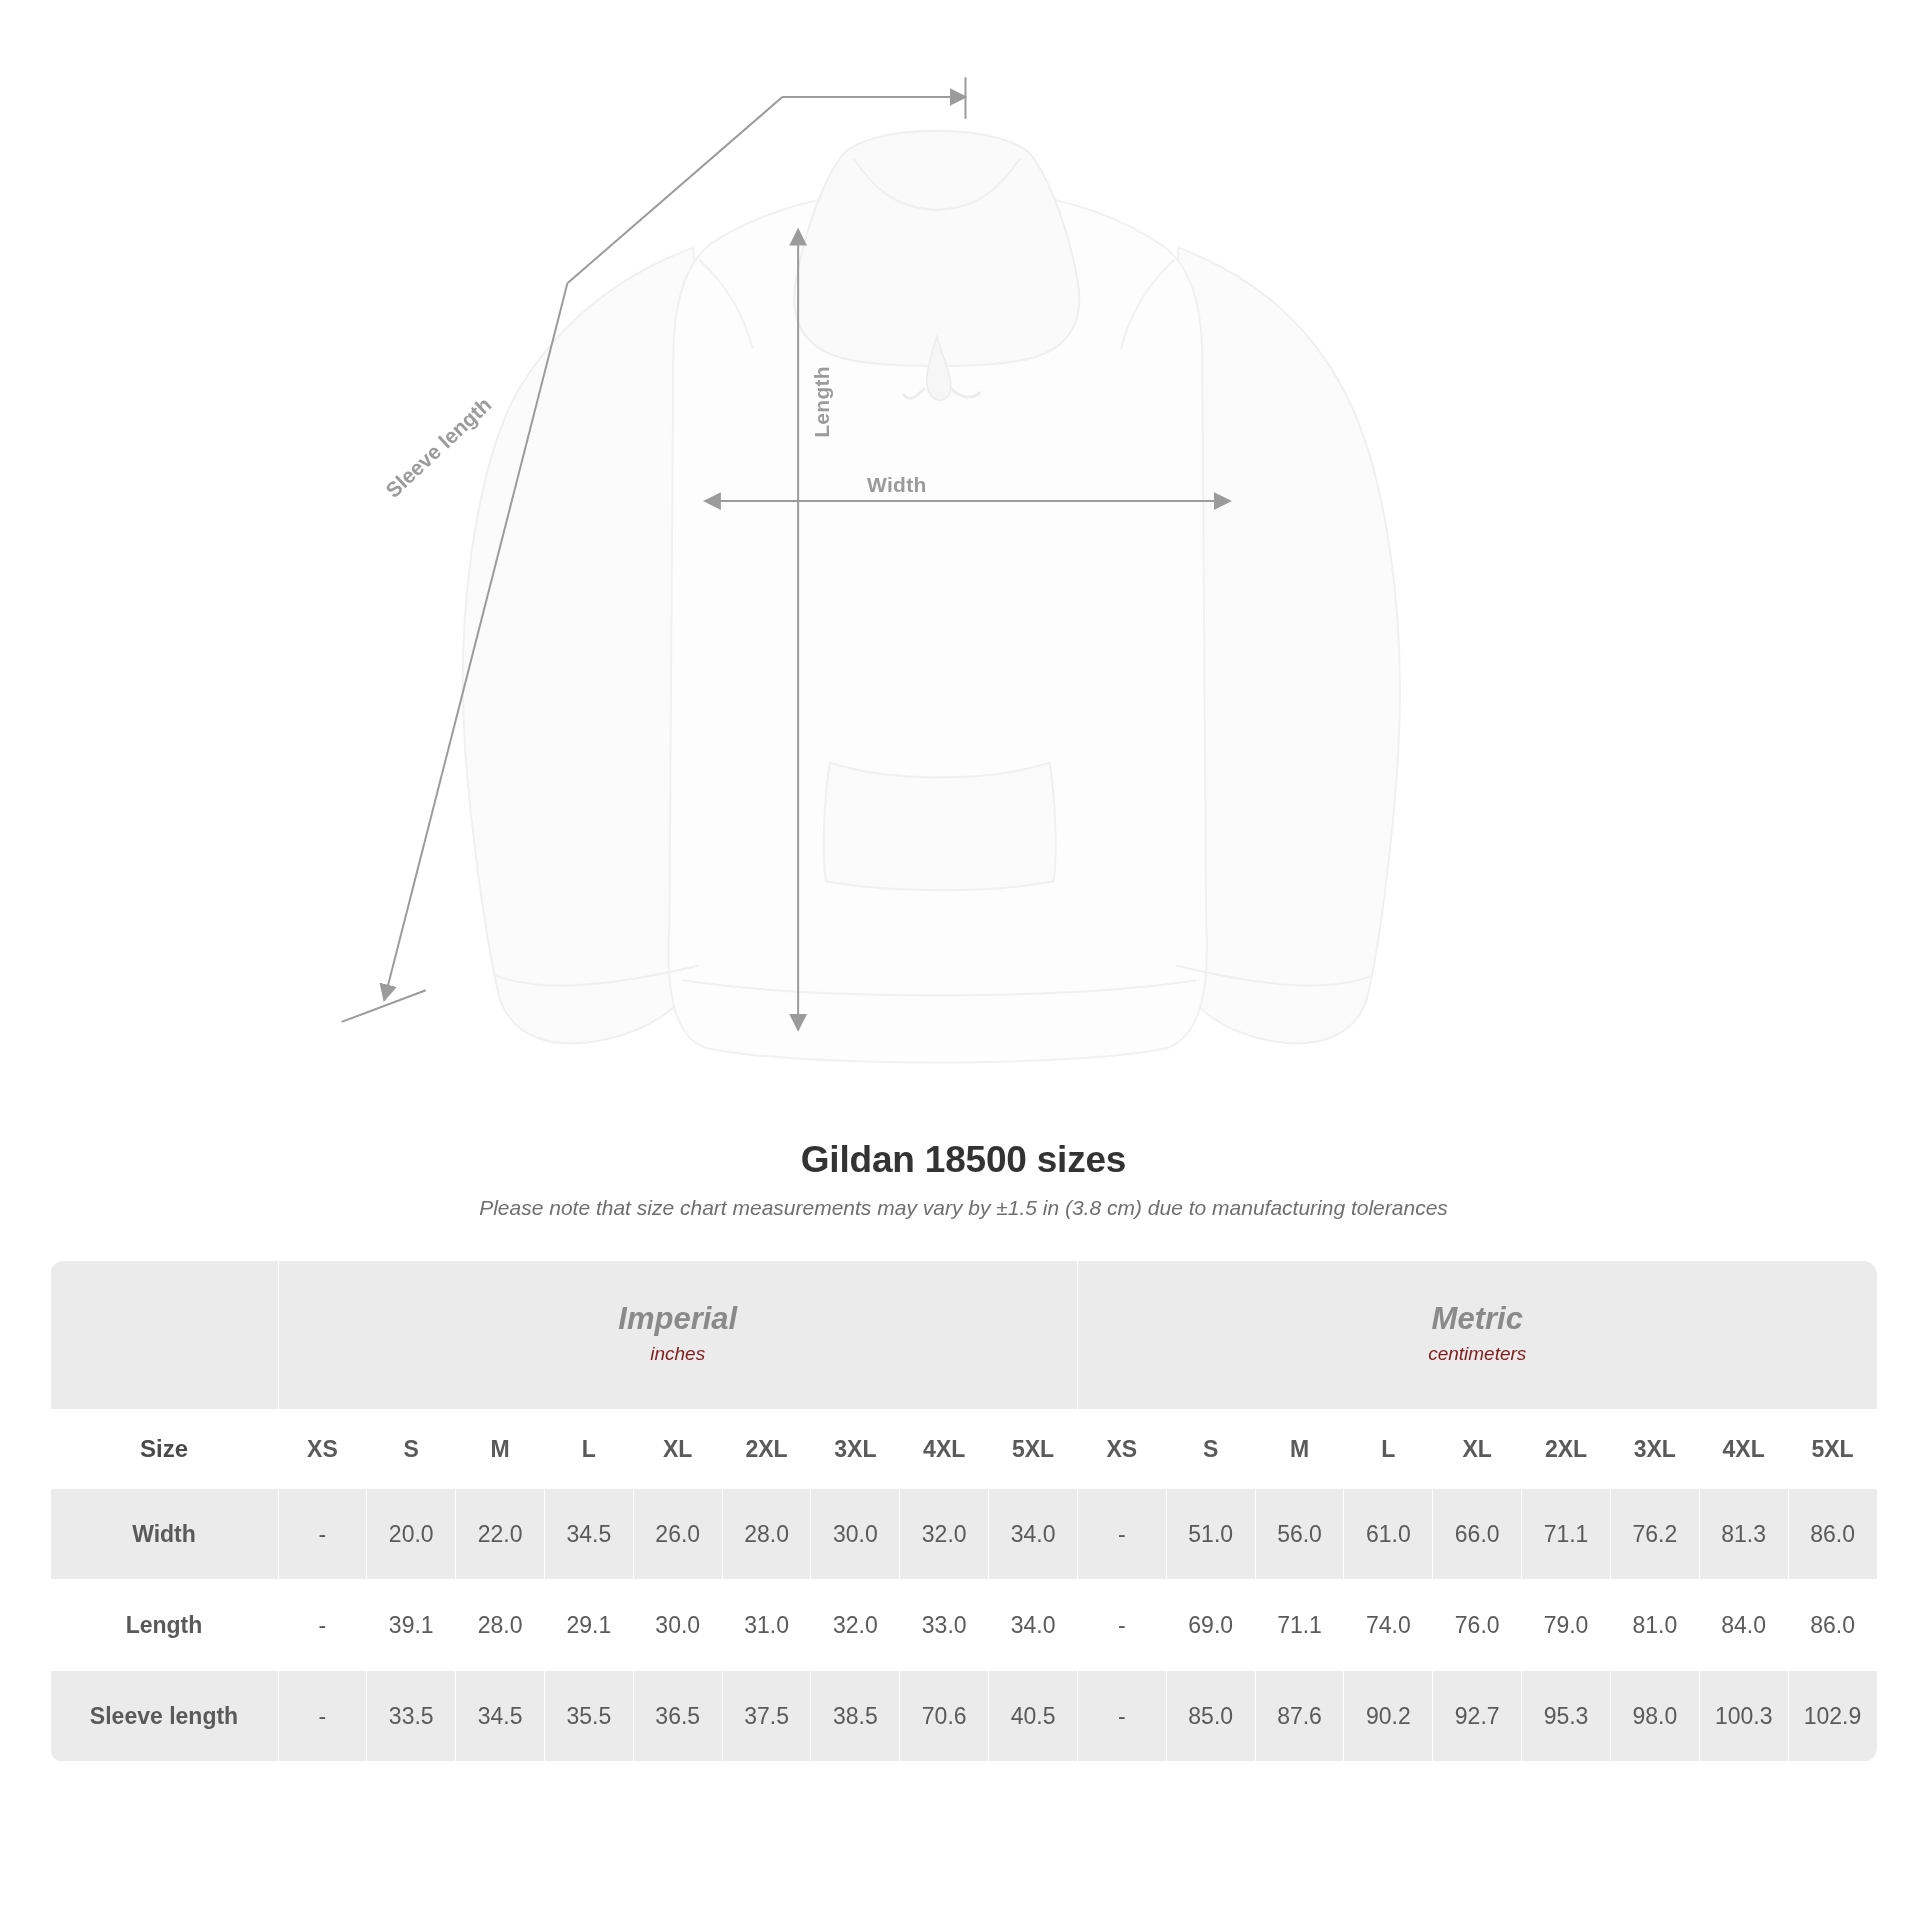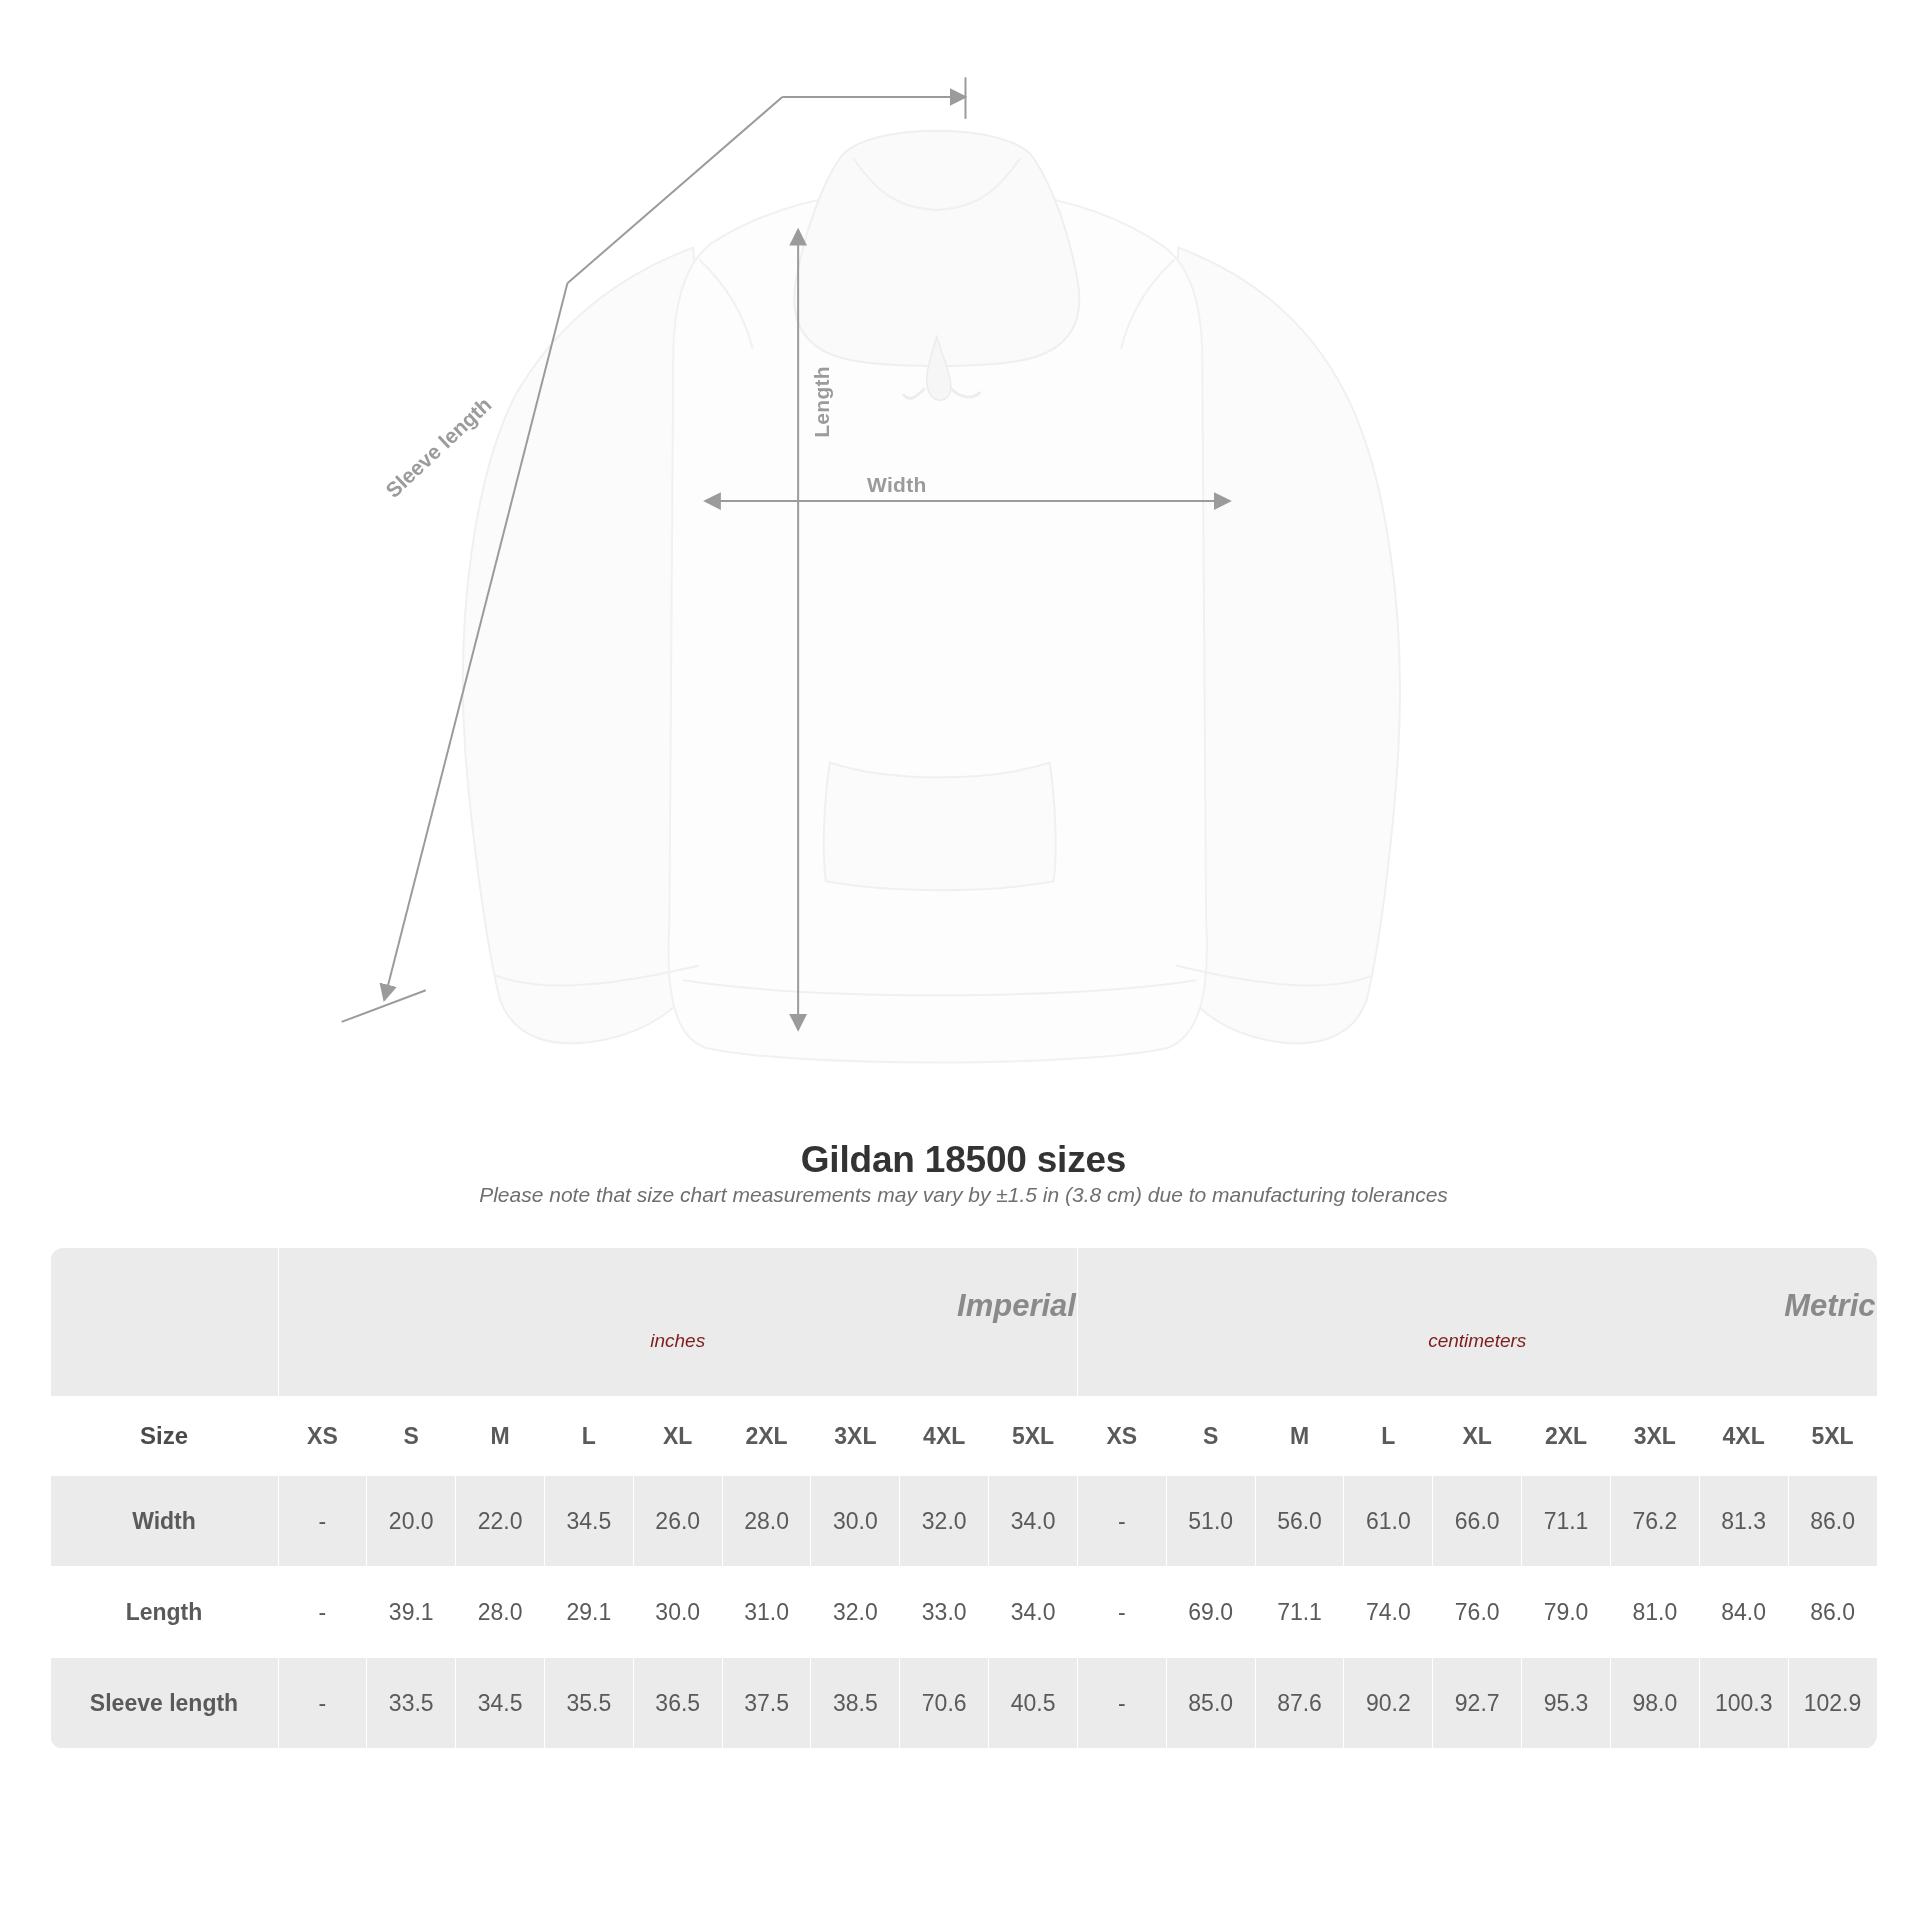--- a/index.html
+++ b/index.html
@@ -42,21 +42,21 @@
     font-size: 21px;
     font-weight: bold;
   }
 
   
   .title-block { text-align: center; margin-top: 20px; }
   .chart-title {
     font-size: 37px;
     font-weight: bold;
     color: #333333;
-    margin: 0 0 2px 0;
+    margin: 0 0 15px 0;
     letter-spacing: -0.2px;
   }
   .chart-note {
     font-size: 21px;
     font-style: italic;
     color: #6f6f6f;
     margin: 0;
   }
 
   
@@ -77,21 +77,20 @@
   .unit-head {
     background: #ebebeb;
     height: 149px;
   }
   .unit-head .unit-name {
     font-size: 31px;
     font-weight: bold;
     font-style: italic;
     color: #8a8a8a;
     line-height: 1.25;
-    text-align: right;
   }
   .unit-head .unit-sub {
     font-size: 19px;
     font-style: italic;
     color: #7f1d1d;
     line-height: 1.6;
   }
   .corner-cell { background: #ebebeb; }
   .size-row td { background: #ffffff; height: 79px; font-size: 23px; color: #5a5a5a; font-weight: bold; }
   .size-row td.rowhead { font-size: 24px; color: #4a4a4a; }

